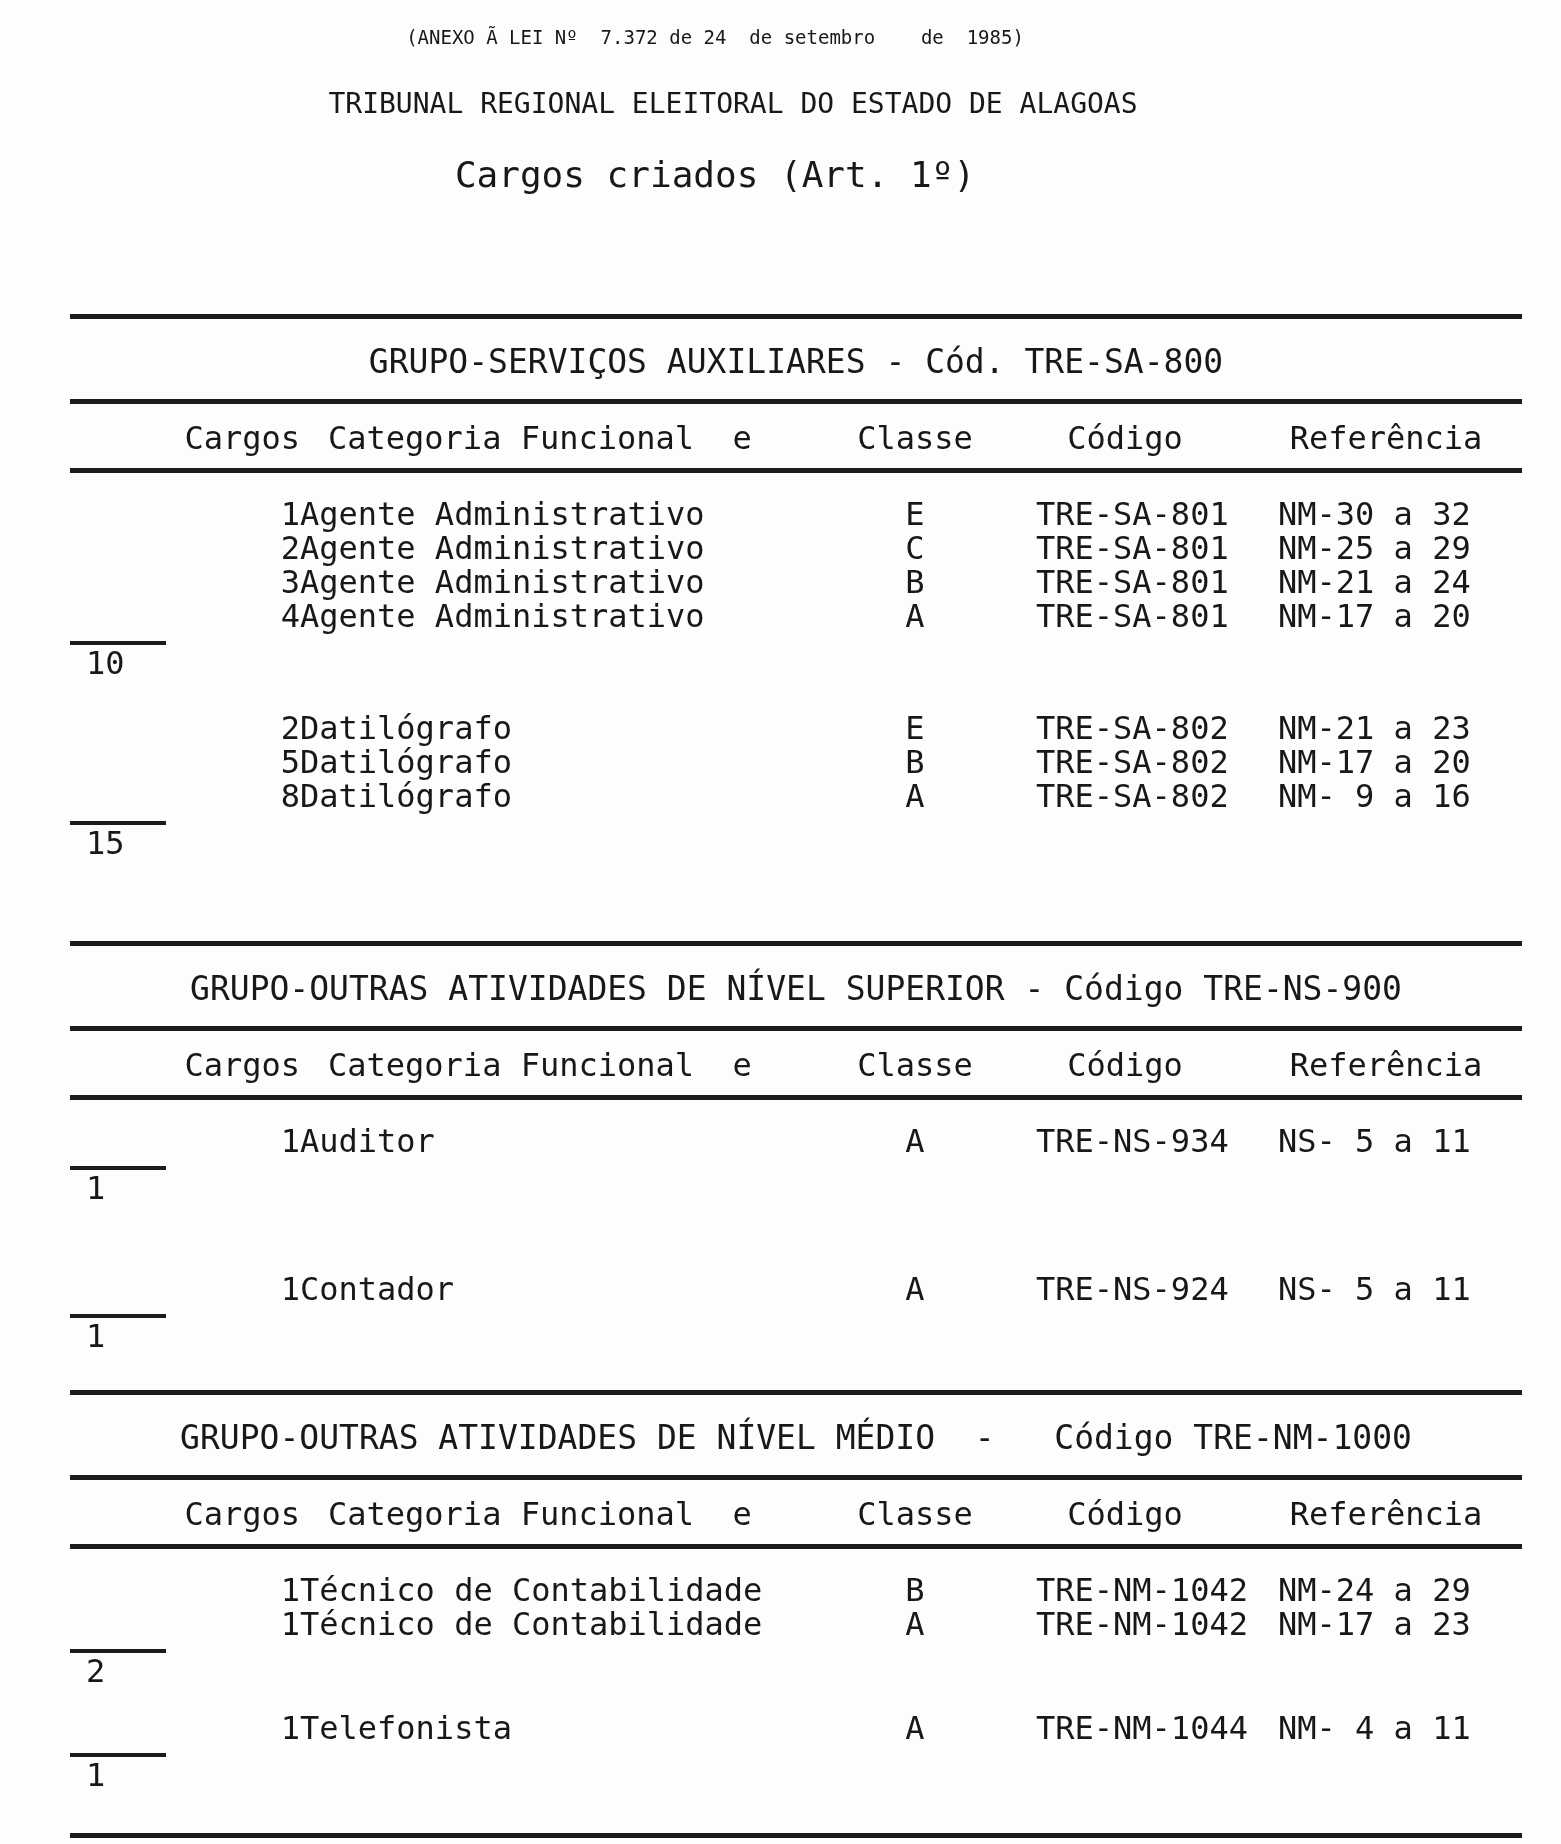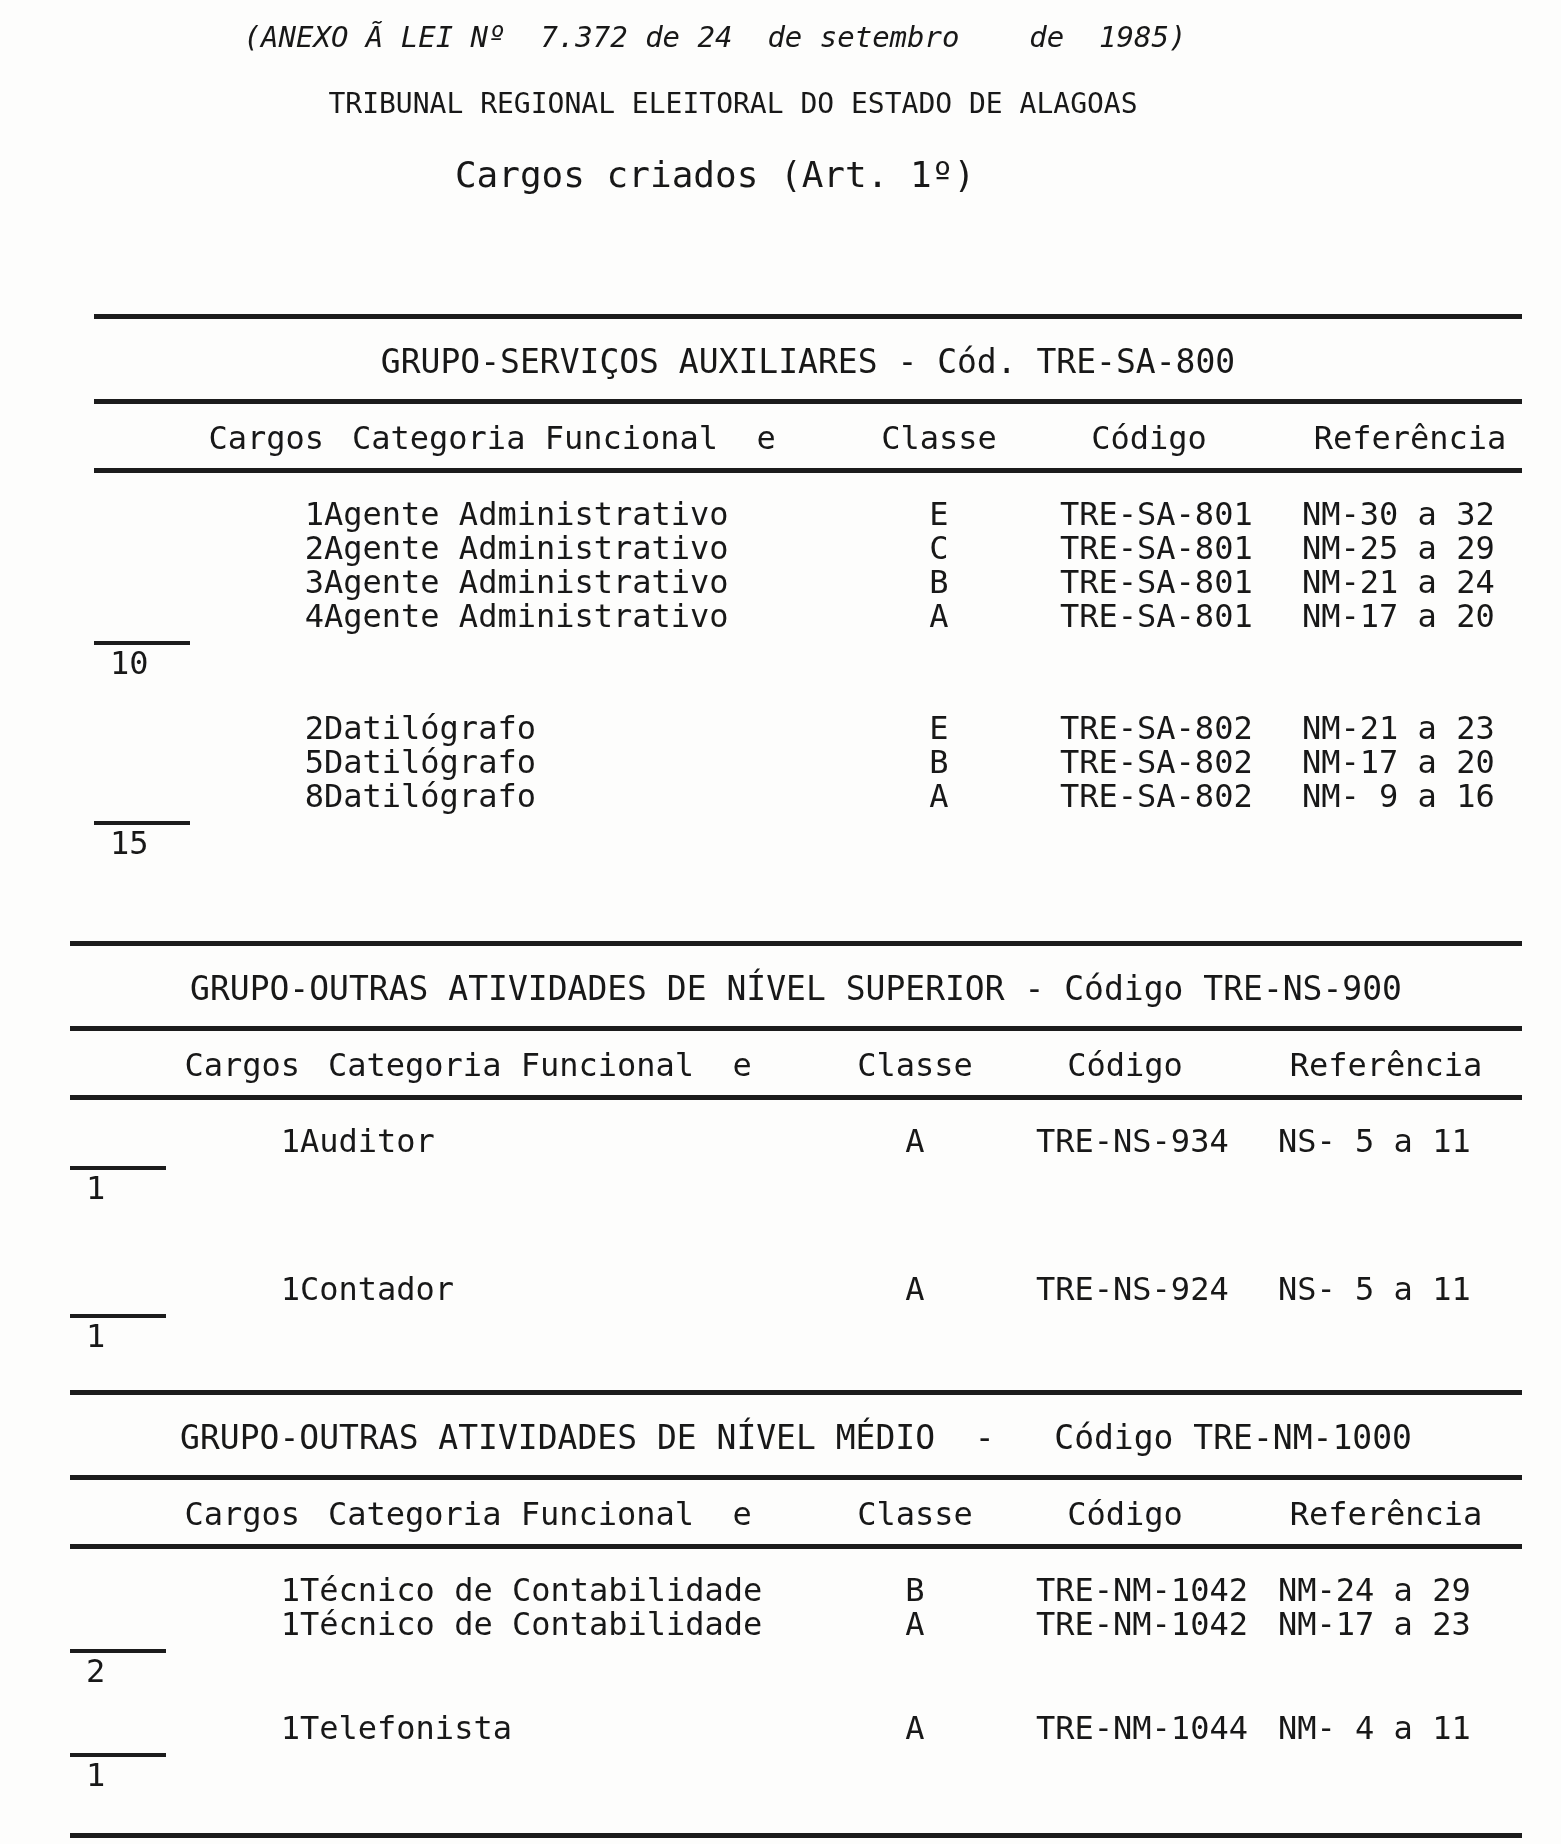--- a/index.html
+++ b/index.html
@@ -6,21 +6,21 @@
   html,body { margin:0; padding:0; background:#e9e9e7; }
   .page {
     position:relative;
     width:1561px; height:1844px;
     background:#fdfdfc;
     color:#181818;
     font-family:"DejaVu Sans Mono","Liberation Mono",monospace;
     overflow:hidden;
   }
   .doc-header { padding-top:16px; width:1430px; text-align:center; }
-  .t1 { font-size:29px; line-height:42px; white-space:pre;font-style:italic; }
+  .t1 { font-size:19px; line-height:42px; white-space:pre; }
   .t2 { font-size:28px; line-height:40px; margin-top:26px; white-space:pre;padding-left:36px; }
   .t3 { font-size:36px; line-height:42px; margin-top:30px; white-space:pre; }
 
   .content { margin-left:70px; width:1452px; }
 
   .rule { height:5px; background:#1c1c1c; }
   .group-title { text-align:center; font-size:33px; line-height:46px; margin:20px 0 14px; white-space:pre; }
 
   .row { display:grid; grid-template-columns:230px 530px 170px 250px 272px; font-size:32px; line-height:34px; }
   .row span { white-space:pre; display:block; }
@@ -36,21 +36,21 @@
   .head .c-categoria { padding-left:28px; }
 
   .block { margin-top:24px; }
   .tbl0 .block + .block { margin-top:30px; }
   .tbl1 .block + .block { margin-top:66px; }
   .tbl2 .block + .block { margin-top:22px; }
 
   .sumline { width:96px; height:4px; background:#1c1c1c; margin-top:8px; }
   .subtotal { font-size:32px; line-height:36px; padding-left:16px; }
 
-  .tbl0 { margin-top:118px;margin-left:24px; }
+  .tbl0 { margin-top:118px; }
   .tbl1 { margin-top:80px; }
   .tbl2 { margin-top:36px; }
   .bottom-rule { margin-top:40px; }
 </style>
 </head>
 <body>
 
 <div class="page">
   <div class="doc-header">
     <div class="t1">(ANEXO Ã LEI Nº  7.372 de 24  de setembro    de  1985)</div>

